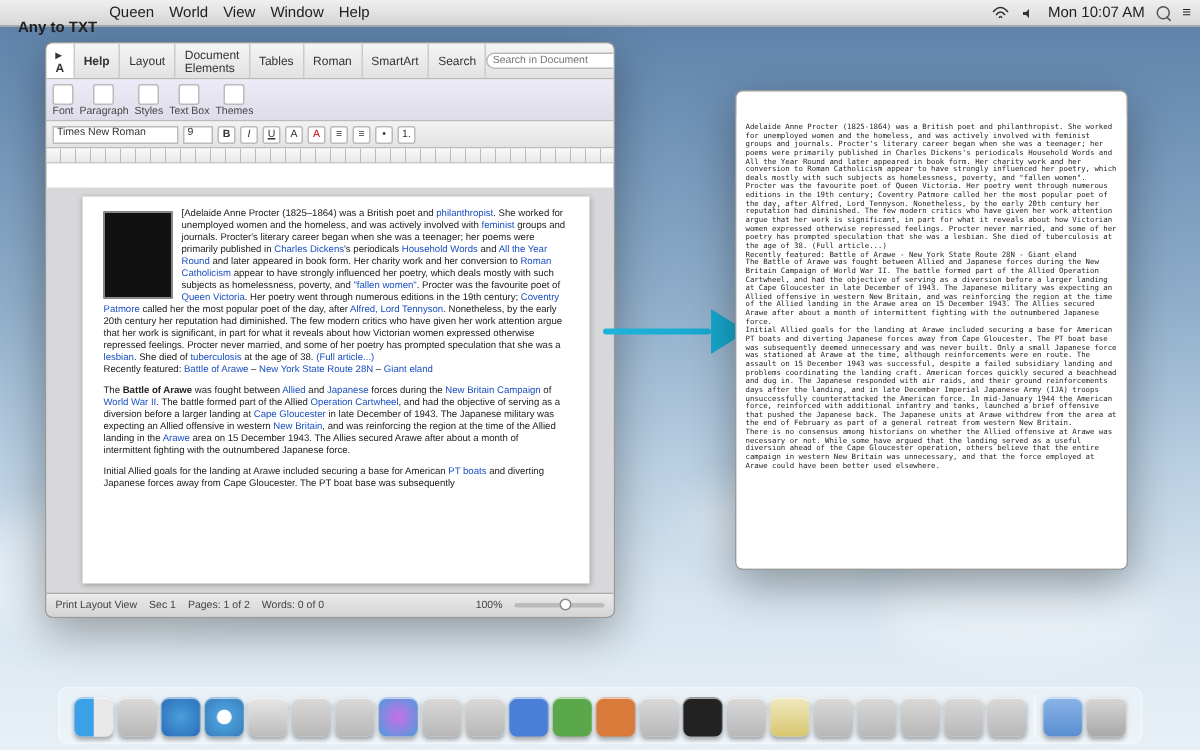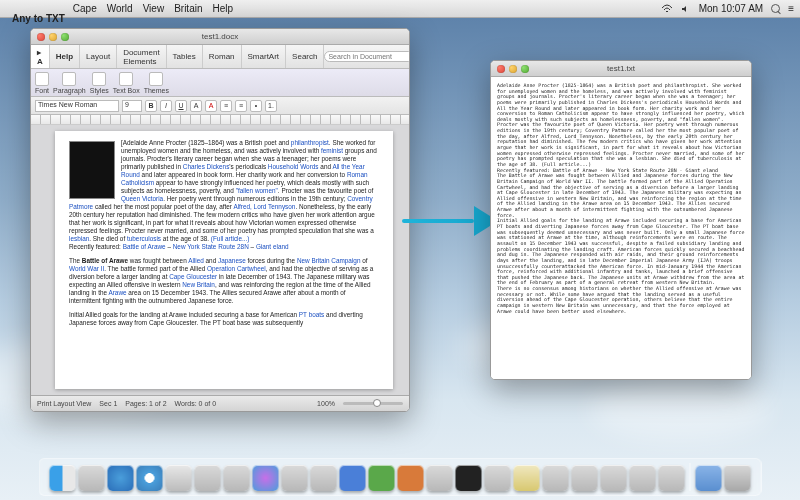--- a/index.html
+++ b/index.html
@@ -132,52 +132,44 @@
 </head>
 <body>
 
 <div class="cloud c1"></div>
 <div class="cloud c2"></div>
 <div class="cloud c3"></div>
 
 <div class="menubar">
   <span class="apple"></span>
   <span class="app-name">Any to TXT</span>
-  <span class="menu-item">Cape</span>
+  <span class="menu-item">Queen</span>
   <span class="menu-item">World</span>
   <span class="menu-item">View</span>
-  <span class="menu-item">Britain</span>
+  <span class="menu-item">Window</span>
   <span class="menu-item">Help</span>
   <span class="spacer"></span>
   <span class="right-item">
     <svg width="12" height="10" viewBox="0 0 12 10">
         <path d="M1 4 Q6 -2 11 4 M3 6 Q6 2 9 6 M5 8 Q6 6 7 8" stroke="#333" stroke-width="1" fill="none"></path>
       </svg>
   </span>
   <span class="right-item">
     <svg width="10" height="10" viewBox="0 0 10 10">
         <path d="M1 4 L3 4 L5 2 L5 8 L3 6 L1 6 Z" fill="#333"></path>
       </svg>
   </span>
   <span class="right-item">Mon 10:07 AM</span>
   <span class="right-item">
       <span class="spot"></span>
     </span>
   <span class="right-item">≡</span>
 </div>
 
 <div class="window word-win">
-  <div class="titlebar">
-    <div class="traffic">
-      <div class="dot r"></div>
-      <div class="dot y"></div>
-      <div class="dot g"></div>
-    </div>
-    <div class="title">test1.docx</div>
-  </div>
   <div class="word-toolbar">
     <div class="tab home" style="background:#fff;">▸ A</div>
     <div class="tab home">Help</div>
     <div class="tab">Layout</div>
     <div class="tab">Document Elements</div>
     <div class="tab">Tables</div>
     <div class="tab">Roman</div>
     <div class="tab">SmartArt</div>
     <div class="tab">Search</div>
     <div class="search">
@@ -253,28 +245,20 @@
       </div>
   </div>
 </div>
 
 <div class="arrow">
   <div class="shaft"></div>
     <div class="head"></div>
 </div>
 
 <div class="window txt-win">
-  <div class="titlebar">
-    <div class="traffic">
-      <div class="dot r"></div>
-      <div class="dot y"></div>
-      <div class="dot g"></div>
-    </div>
-    <div class="title">test1.txt</div>
-  </div>
   <div class="txt-body">Adelaide Anne Procter (1825-1864) was a British poet and philanthropist. She worked for unemployed women and the homeless, and was actively involved with feminist groups and journals. Procter's literary career began when she was a teenager; her poems were primarily published in Charles Dickens's periodicals Household Words and All the Year Round and later appeared in book form. Her charity work and her conversion to Roman Catholicism appear to have strongly influenced her poetry, which deals mostly with such subjects as homelessness, poverty, and "fallen women". Procter was the favourite poet of Queen Victoria. Her poetry went through numerous editions in the 19th century; Coventry Patmore called her the most popular poet of the day, after Alfred, Lord Tennyson. Nonetheless, by the early 20th century her reputation had diminished. The few modern critics who have given her work attention argue that her work is significant, in part for what it reveals about how Victorian women expressed otherwise repressed feelings. Procter never married, and some of her poetry has prompted speculation that she was a lesbian. She died of tuberculosis at the age of 38. (Full article...)
 Recently featured: Battle of Arawe - New York State Route 28N - Giant eland
 The Battle of Arawe was fought between Allied and Japanese forces during the New Britain Campaign of World War II. The battle formed part of the Allied Operation Cartwheel, and had the objective of serving as a diversion before a larger landing at Cape Gloucester in late December of 1943. The Japanese military was expecting an Allied offensive in western New Britain, and was reinforcing the region at the time of the Allied landing in the Arawe area on 15 December 1943. The Allies secured Arawe after about a month of intermittent fighting with the outnumbered Japanese force.
 Initial Allied goals for the landing at Arawe included securing a base for American PT boats and diverting Japanese forces away from Cape Gloucester. The PT boat base was subsequently deemed unnecessary and was never built. Only a small Japanese force was stationed at Arawe at the time, although reinforcements were en route. The assault on 15 December 1943 was successful, despite a failed subsidiary landing and problems coordinating the landing craft. American forces quickly secured a beachhead and dug in. The Japanese responded with air raids, and their ground reinforcements days after the landing, and in late December Imperial Japanese Army (IJA) troops unsuccessfully counterattacked the American force. In mid-January 1944 the American force, reinforced with additional infantry and tanks, launched a brief offensive that pushed the Japanese back. The Japanese units at Arawe withdrew from the area at the end of February as part of a general retreat from western New Britain.
 There is no consensus among historians on whether the Allied offensive at Arawe was necessary or not. While some have argued that the landing served as a useful diversion ahead of the Cape Gloucester operation, others believe that the entire campaign in western New Britain was unnecessary, and that the force employed at Arawe could have been better used elsewhere.</div>
 </div>
 
 <div class="dock">
   <div class="d finder"></div>
   <div class="d gen"></div>

